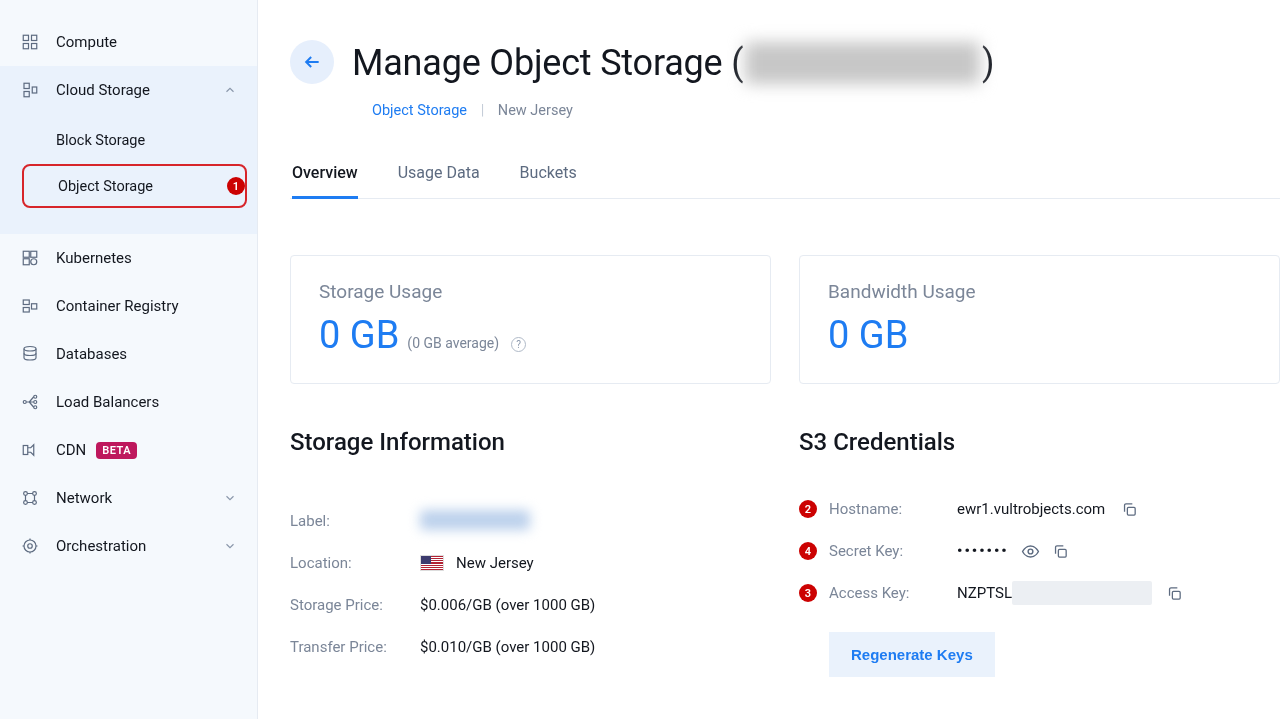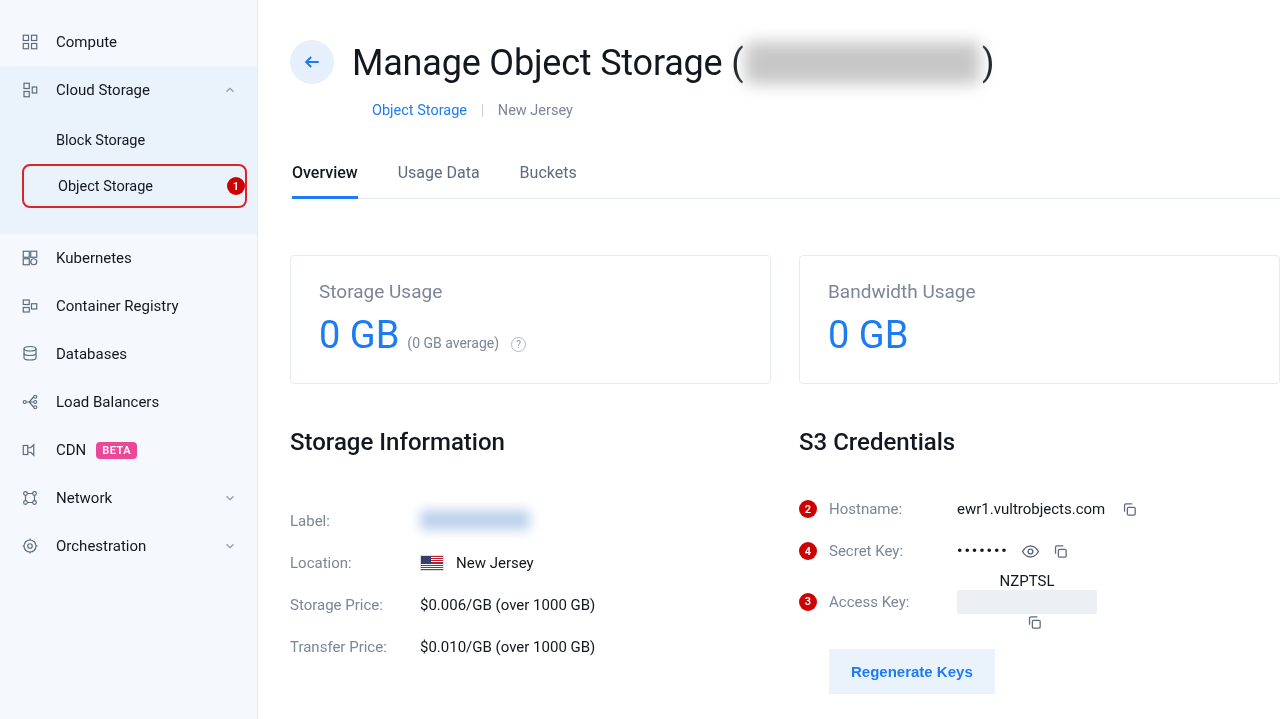--- a/index.html
+++ b/index.html
@@ -61,21 +61,21 @@
     border: 2px solid #d7252a;
     border-radius: 8px;
     margin: 2px 10px 2px 22px;
     padding-left: 34px;
     height: 44px;
     background: #eaf2fc;
     position: relative;
   }
   .sub-wrapper { background:#eaf2fc; padding-top:4px; padding-bottom:24px;}
   .badge-beta {
-    background: #ec4899;
+    background: #be185d;
     color: #fff;
     font-size: 11px;
     padding: 2px 6px;
     border-radius: 4px;
     font-weight: 600;
     margin-left: 10px;
     letter-spacing: 0.5px;
   }
   .step-badge {
     width: 18px;
@@ -464,21 +464,21 @@
                   <path d="M5 15V6a2 2 0 0 1 2-2h9"></path>
                 </svg>
             </span>
           </div>
         </div>
         <div class="right-row">
           <span class="step-left">
               <span class="step-badge">3</span>
             </span>
           <div class="kv-label right">Access Key:</div>
-          <div class="kv-value" style="gap:0;flex-direction:column;">
+          <div class="kv-value" style="gap:0;">
             <span>NZPTSL</span>
             <span class="masked-box"></span>
             <span class="copy-icon" style="margin-left:14px;">
               <svg width="17" height="17" viewBox="0 0 24 24" fill="none" stroke="currentColor" stroke-width="1.8">
                   <rect x="9" y="9" width="11" height="11" rx="1.5"></rect>
                   <path d="M5 15V6a2 2 0 0 1 2-2h9"></path>
                 </svg>
             </span>
           </div>
         </div>

